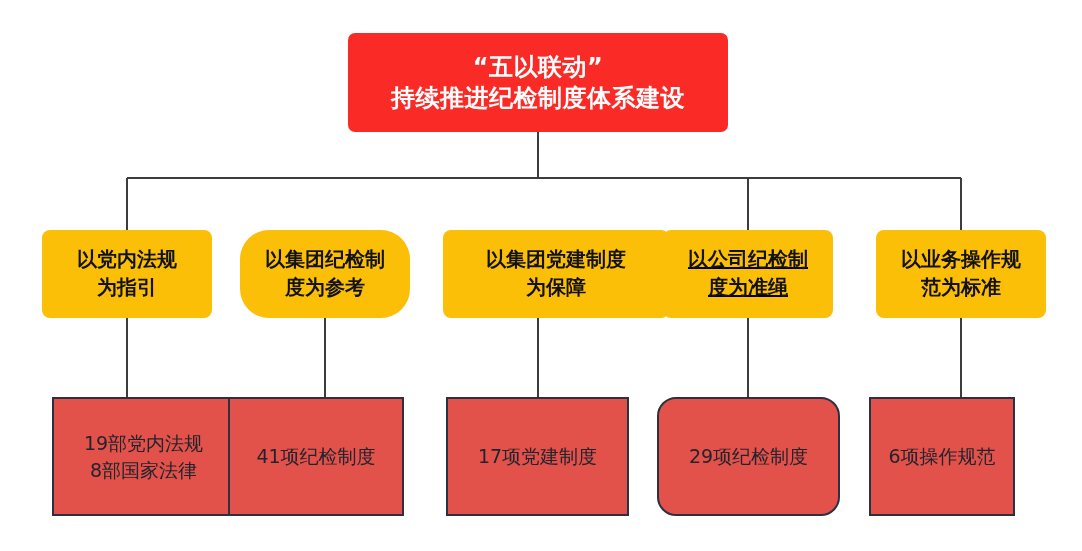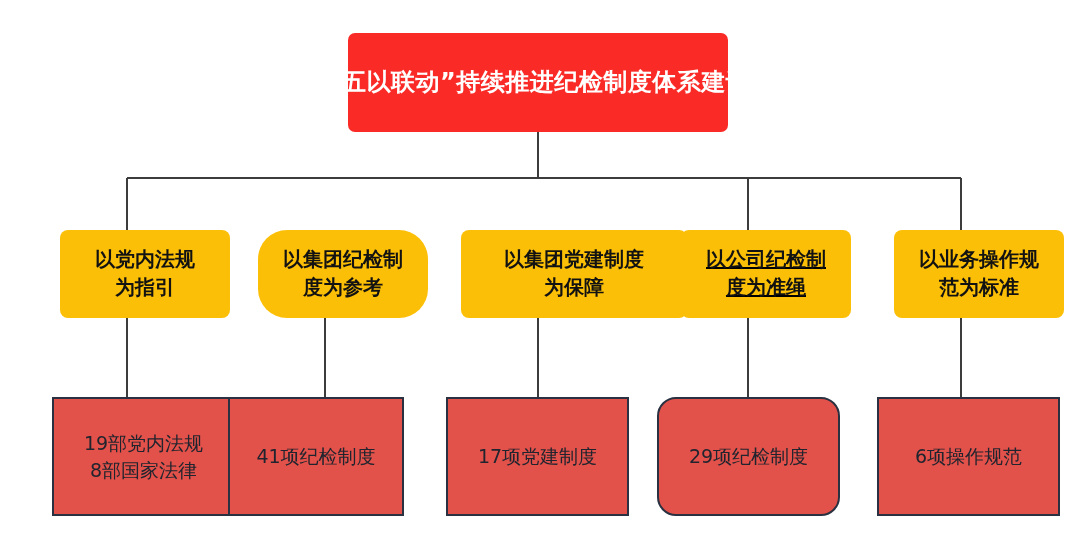--- a/index.html
+++ b/index.html
@@ -34,20 +34,21 @@
   
   .root-node {
     position: absolute;
     left: 348px;
     top: 33px;
     width: 380px;
     height: 99px;
     background: #FA2B27;
     border-radius: 7px;
     display: flex;
+    flex-direction: column;
     align-items: center;
     justify-content: center;
     box-sizing: border-box;
   }
   .root-line {
     color: #ffffff;
     font-weight: bold;
     font-size: 24px;
     line-height: 1.28;
     letter-spacing: 0.5px;
@@ -59,21 +60,20 @@
     position: absolute;
     top: 230px;
     height: 88px;
     background: #FCBF07;
     border-radius: 8px;
     display: flex;
     flex-direction: column;
     align-items: center;
     justify-content: center;
     box-sizing: border-box;
-    margin-left: 18px;
   }
   .mid-line {
     color: #121212;
     font-weight: bold;
     font-size: 20px;
     line-height: 1.38;
     white-space: nowrap;
   }
 
   
@@ -163,17 +163,17 @@
   </div>
 
   <div class="leaf-node" style="left:446px; width:183px;">
     <div class="leaf-line">17项党建制度</div>
   </div>
 
   <div class="leaf-node" style="left:657px; width:183px;border-radius:19px;">
     <div class="leaf-line">29项纪检制度</div>
   </div>
 
-  <div class="leaf-node" style="left:869px; width:183px;margin-left:8px;">
+  <div class="leaf-node" style="left:869px; width:146px;">
     <div class="leaf-line">6项操作规范</div>
   </div>
 
 </div>
 
 </body></html>

